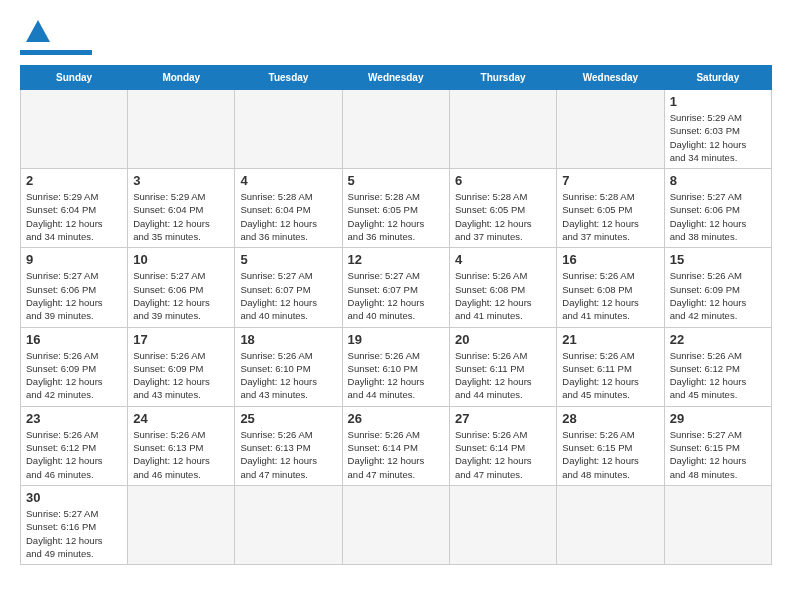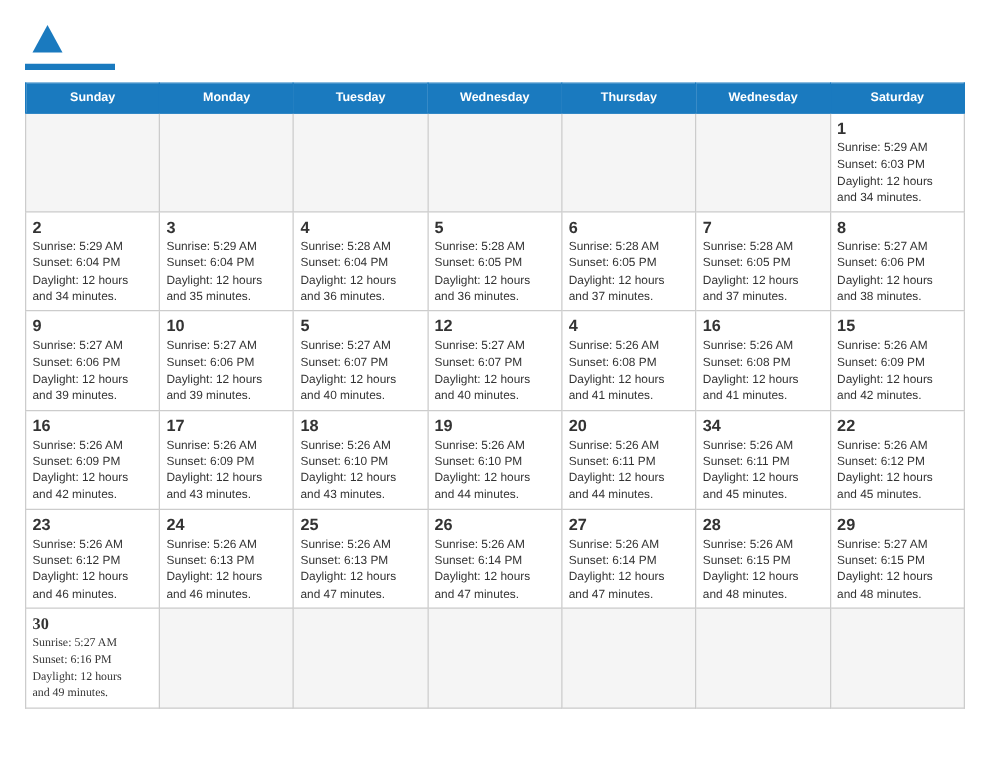--- a/index.html
+++ b/index.html
@@ -76,21 +76,20 @@
       display: block;
       margin-bottom: 2px;
     }
     .day-info {
       font-size: 9.5px;
       line-height: 1.4;
       color: #333;
     }
     .last-row td {
       background: #f5f5f5;
-      font-family: Liberation Serif, serif;
     }
     .last-row td.has-data {
       background: #fff;
     }
   </style>
 </head>
 <body>
 
 <div class="header">
   <div class="logo">
@@ -272,21 +271,21 @@
 and 44 minutes.</div>
         </td>
         <td>
           <span class="day-number">20</span>
           <div class="day-info" style="white-space: pre-line;">Sunrise: 5:26 AM
 Sunset: 6:11 PM
 Daylight: 12 hours
 and 44 minutes.</div>
         </td>
         <td>
-          <span class="day-number">34</span>
+          <span class="day-number">21</span>
           <div class="day-info" style="white-space: pre-line;">Sunrise: 5:26 AM
 Sunset: 6:11 PM
 Daylight: 12 hours
 and 45 minutes.</div>
         </td>
         <td>
           <span class="day-number">22</span>
           <div class="day-info" style="white-space: pre-line;">Sunrise: 5:26 AM
 Sunset: 6:12 PM
 Daylight: 12 hours

